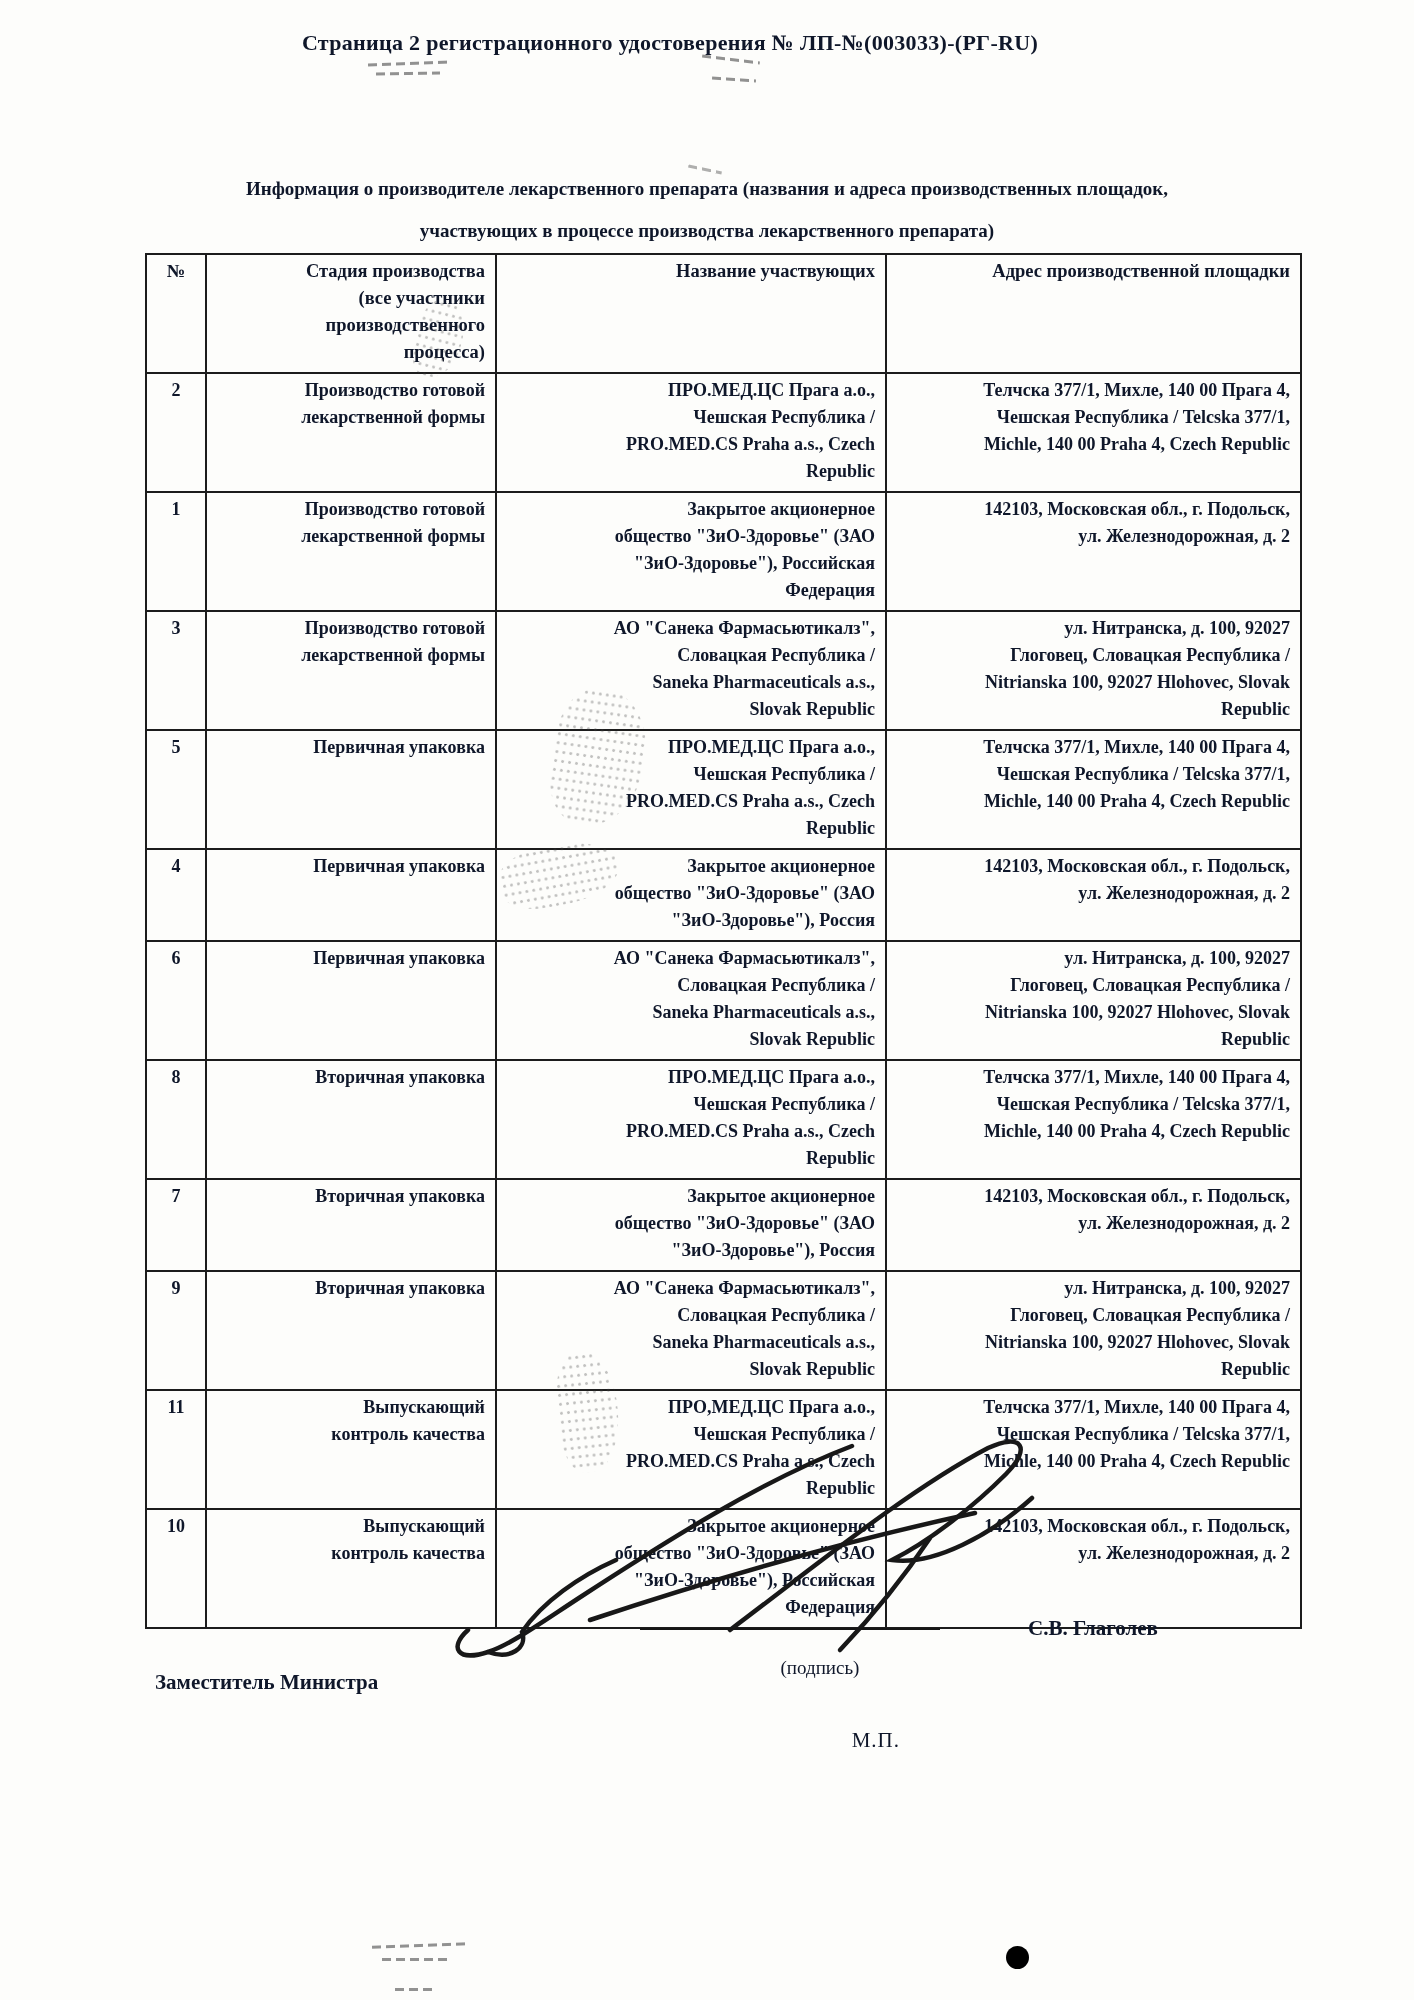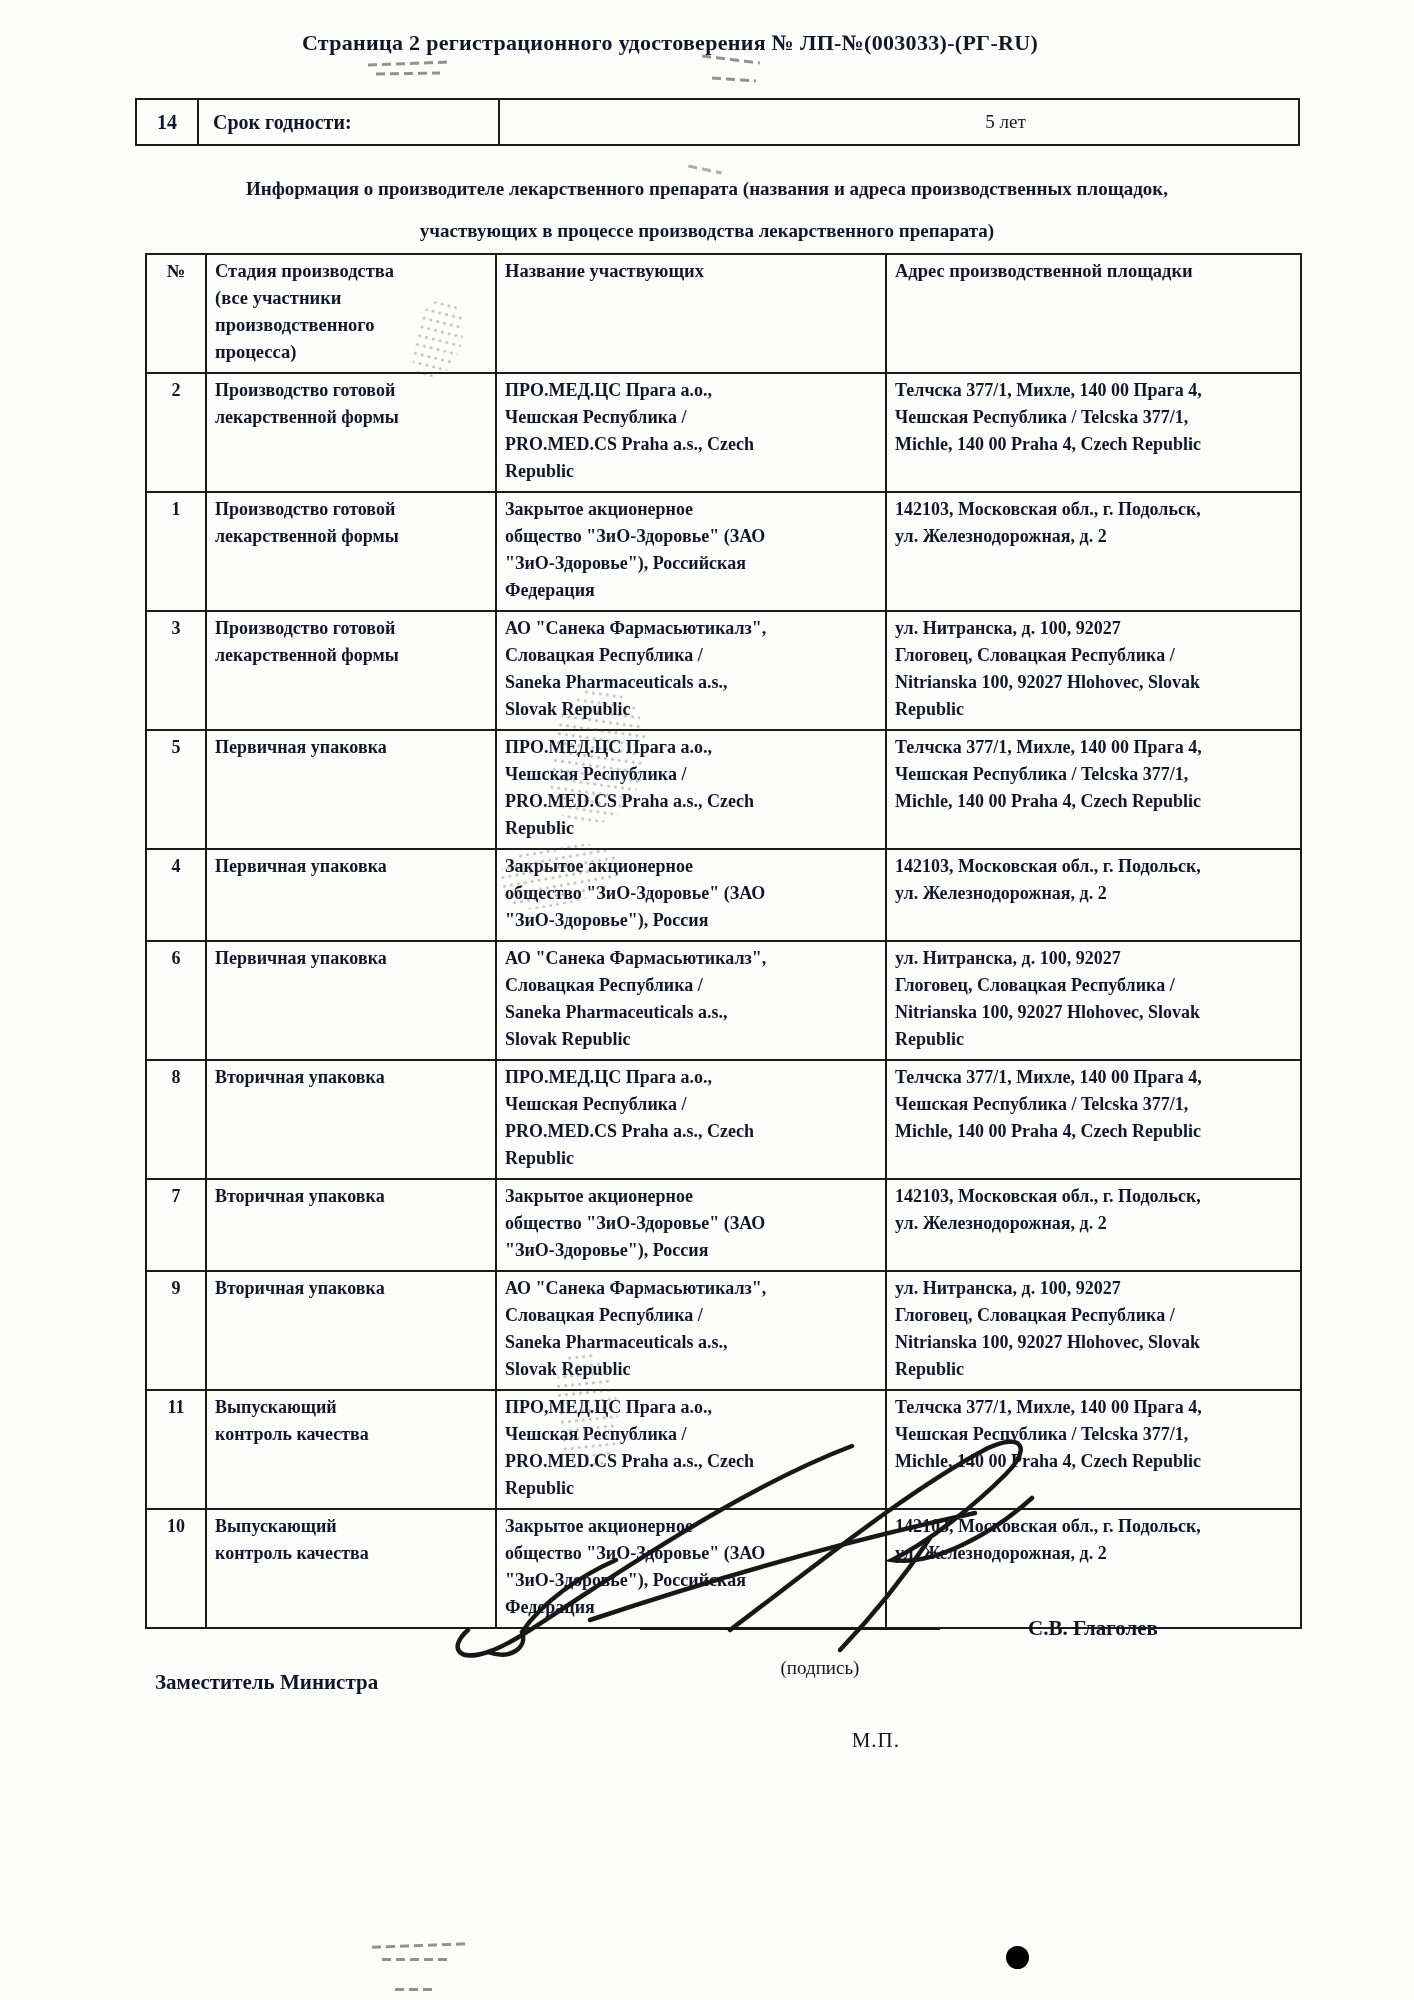--- a/index.html
+++ b/index.html
@@ -27,21 +27,21 @@
     position:absolute;top:168px;left:127px;width:1160px;text-align:center;
     font-size:19px;font-weight:bold;line-height:42px;
   }
   .intro span{display:inline-block;width:945px;}
   
   .mfg{
     position:absolute;top:253px;left:145px;width:1155px;
     border-collapse:collapse;table-layout:fixed;
   }
   .mfg th,.mfg td{
-    border:2px solid #1c1c1c;vertical-align:top;text-align:left;
+    border:2px solid #1c1c1c;vertical-align:top;text-align:right;
     font-size:18px;line-height:27px;font-weight:bold;
     padding:3px 10px 6px 8px;white-space:pre-line;overflow:hidden;
   }
   .mfg th{font-size:18.5px;}
   .mfg .c-num,.mfg th.h-num{text-align:center;padding-left:2px;padding-right:2px;}
   
   .sig-title{position:absolute;left:155px;top:1670px;font-size:21px;font-weight:bold;}
   .sig-line{position:absolute;left:640px;top:1628px;width:300px;border-bottom:2.5px solid #161616;}
   .sig-name{position:absolute;left:1000px;top:1616px;font-size:21px;font-weight:bold;margin-left:28px;}
   .sig-caption{position:absolute;left:700px;top:1657px;width:240px;text-align:center;font-size:19px;}
@@ -69,29 +69,20 @@
   .s3{left:416px;top:300px;width:46px;height:78px;transform:rotate(14deg);}
   .s4{left:500px;top:845px;width:120px;height:60px;transform:rotate(-10deg);}
 </style>
 </head>
 <body>
 
 <div class="page">
 
   <div class="doc-title">Страница 2 регистрационного удостоверения № ЛП-№(003033)-(РГ-RU)</div>
 
-  <table class="shelf">
-    <tbody>
-        <tr>
-      <td class="num">14</td>
-      <td class="lbl">Срок годности:</td>
-      <td class="val">5 лет</td>
-    </tr>
-  </tbody>
-    </table>
 
   <div class="intro">
     <span>Информация о производителе лекарственного препарата (названия и адреса производственных площадок, участвующих в процессе производства лекарственного препарата)</span>
   </div>
 
   <table class="mfg">
     <colgroup>
       <col style="width:60px">
         <col style="width:290px">
         <col style="width:390px">

